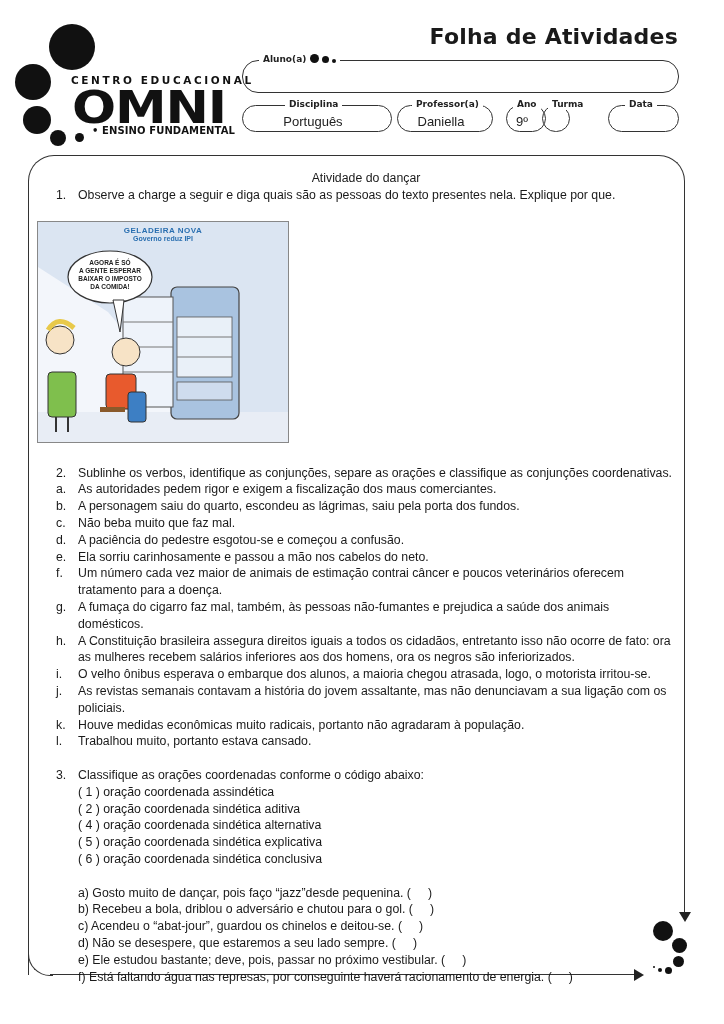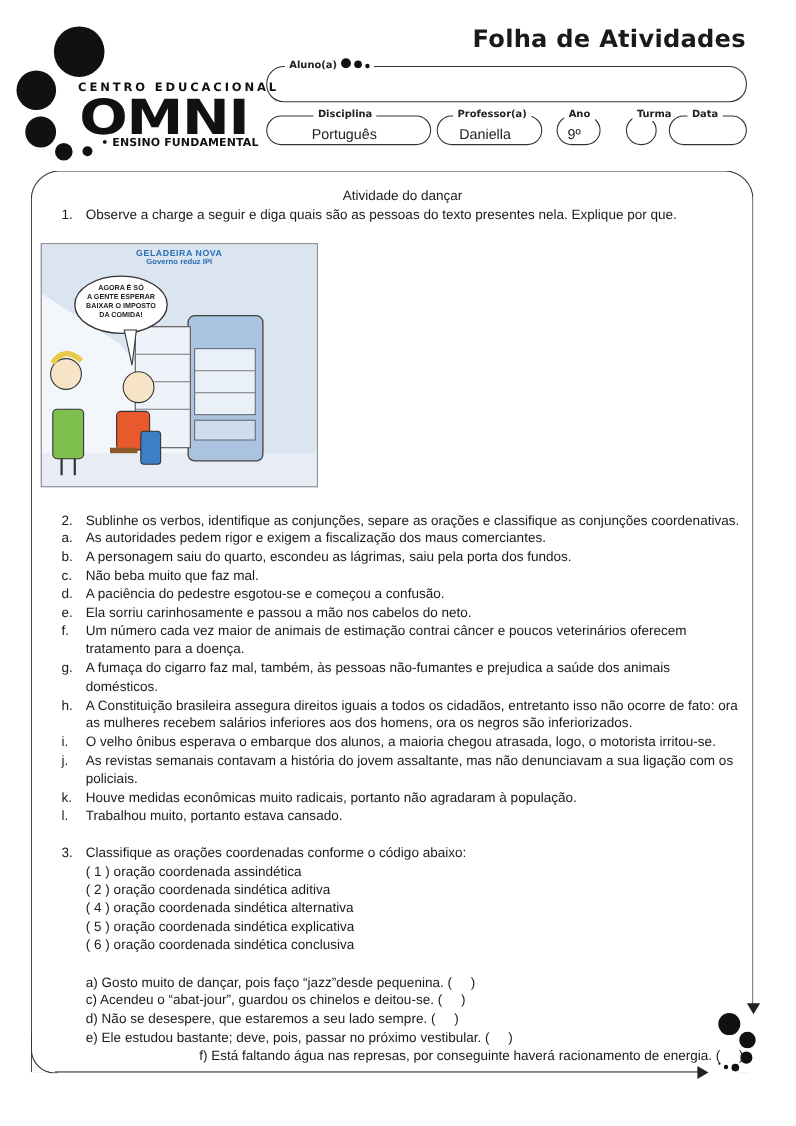--- a/index.html
+++ b/index.html
@@ -72,21 +72,21 @@
   <div class="field-value" style="top:8px;">Português</div>
 </div>
 <div class="field" style="left:397px;top:105px;width:96px;height:27px;">
   <span class="field-label" style="left:14px;">Professor(a)</span>
   <div class="field-value" style="top:8px;">Daniella</div>
 </div>
 <div class="field" style="left:506px;top:105px;width:40px;height:27px;">
   <span class="field-label" style="left:6px;">Ano</span>
   <div class="field-value" style="top:8px;">9º</div>
 </div>
-<div class="field" style="left:569px;top:105px;width:28px;height:27px;">
+<div class="field" style="left:542px;top:105px;width:28px;height:27px;">
   <span class="field-label" style="left:5px;">Turma</span>
   <div class="field-value"></div>
 </div>
 <div class="field" style="left:608px;top:105px;width:71px;height:27px;">
   <span class="field-label" style="left:16px;">Data</span>
   <div class="field-value"></div>
 </div>
 
 <div class="frame"></div>
 <div class="abs" style="left:50px;top:974px;width:585px;height:0;border-top:1.5px solid #333;"></div>
@@ -216,18 +216,19 @@
   <div id="q3-codes" class="ind">
       <div>( 1 ) oração coordenada assindética</div>
       <div>( 2 ) oração coordenada sindética aditiva</div>
       <div>( 4 ) oração coordenada sindética alternativa</div>
       <div>( 5 ) oração coordenada sindética explicativa</div>
       <div>( 6 ) oração coordenada sindética conclusiva</div>
     </div>
   <div class="gap"></div>
   <div id="q3-sentences" class="ind">
       <div style="white-space: pre;">a) Gosto muito de dançar, pois faço “jazz”desde pequenina. (     )</div>
+      <div style="white-space: pre;">b) Recebeu a bola, driblou o adversário e chutou para o gol. (     )</div>
       <div style="white-space: pre;">c) Acendeu o “abat-jour”, guardou os chinelos e deitou-se. (     )</div>
       <div style="white-space: pre;">d) Não se desespere, que estaremos a seu lado sempre. (     )</div>
       <div style="white-space: pre;">e) Ele estudou bastante; deve, pois, passar no próximo vestibular. (     )</div>
-      <div style="white-space: pre; text-align: right;">f) Está faltando água nas represas, por conseguinte haverá racionamento de energia. (     )</div>
+      <div style="white-space: pre;">f) Está faltando água nas represas, por conseguinte haverá racionamento de energia. (     )</div>
     </div>
 </div>
 
 </body></html>

